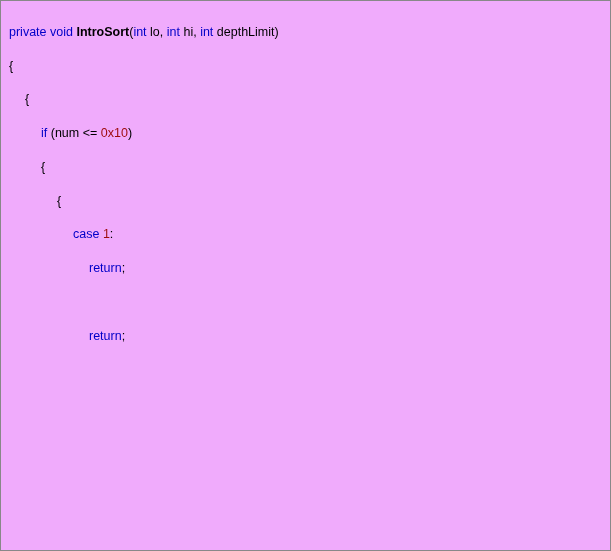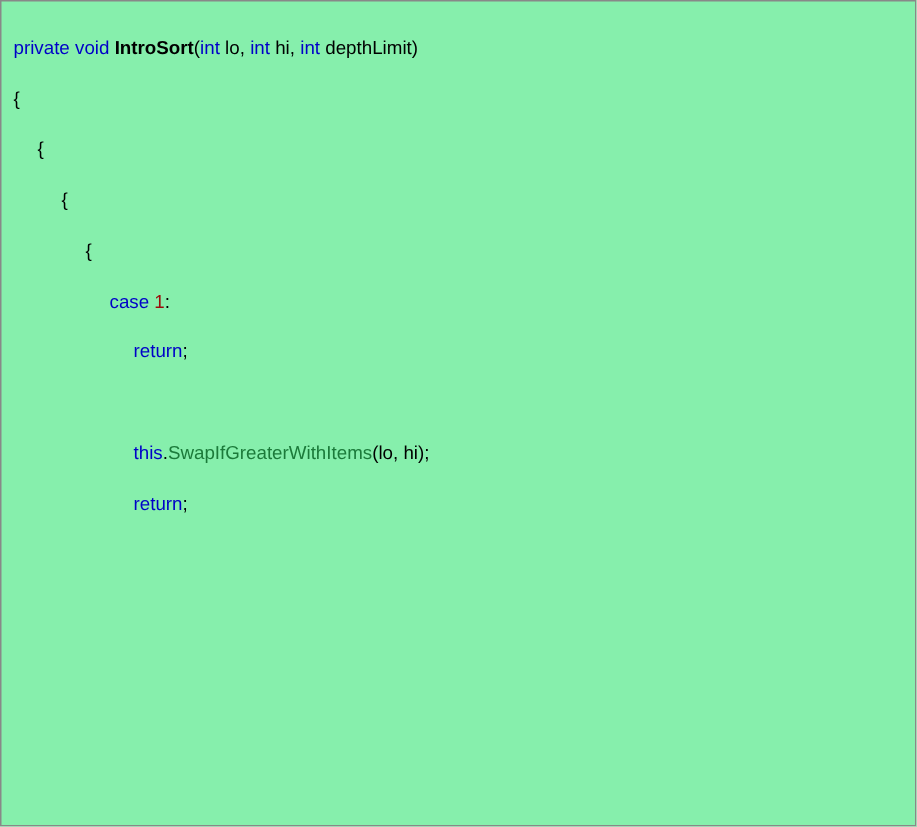--- a/index.html
+++ b/index.html
@@ -7,21 +7,21 @@
     margin: 0;
     padding: 0;
     background: #f0f0f0;
     font-family: "Segoe UI", Verdana, Arial, sans-serif;
     font-size: 12.5px;
     line-height: 1.35;
   }
   .frame {
     width: 611px;
     height: 551px;
-    background: #86efac;
+    background: #f0abfc;
     border: 1px solid #888;
     padding: 6px 20px 8px 8px;
     overflow: hidden;
     white-space: pre;
   }
   .code-line {
     white-space: pre;
     font-family: "Segoe UI", Verdana, Arial, sans-serif;
   }
   .kw  { color: #0000c8; }
@@ -39,26 +39,26 @@
   .i5 { width: 80px; }
   .blank { height: 17px; }
 </style>
 </head>
 <body>
 
 <div class="frame">
 <div class="code-line"><span class="kw">private</span><span class="pn"> </span><span class="typ">void</span><span class="pn"> </span><span class="nm">IntroSort</span><span class="pn">(</span><span class="typ">int</span><span class="pn"> </span><span class="id">lo</span><span class="pn">, </span><span class="typ">int</span><span class="pn"> </span><span class="id">hi</span><span class="pn">, </span><span class="typ">int</span><span class="pn"> </span><span class="id">depthLimit</span><span class="pn">)</span></div>
 <div class="code-line"><span class="pn">{</span></div>
 <div class="code-line"><span class="ind i1"></span><span class="pn">{</span></div>
+<div class="code-line"><span class="ind i2"></span><span class="kw">if</span><span class="pn"> </span><span class="pn">(</span><span class="id">num</span><span class="pn"> &lt;= </span><span class="num">0x10</span><span class="pn">)</span></div>
 <div class="code-line"><span class="ind i2"></span><span class="pn">{</span></div>
 <div class="code-line"><span class="ind i3"></span><span class="pn">{</span></div>
 <div class="code-line"><span class="ind i4"></span><span class="kw">case</span><span class="pn"> </span><span class="num">1</span><span class="pn">:</span></div>
 <div class="code-line"><span class="ind i5"></span><span class="kw">return</span><span class="pn">;</span></div>
 <div class="blank"></div>
-<div class="code-line"><span class="ind i5"></span><span class="kw">this</span><span class="pn">.</span><span class="mth">SwapIfGreaterWithItems</span><span class="pn">(</span><span class="id">lo</span><span class="pn">, </span><span class="id">hi</span><span class="pn">)</span><span class="pn">;</span></div>
 <div class="code-line"><span class="ind i5"></span><span class="kw">return</span><span class="pn">;</span></div>
 <div class="blank"></div>
 
 
 
 
 
 
 
 

